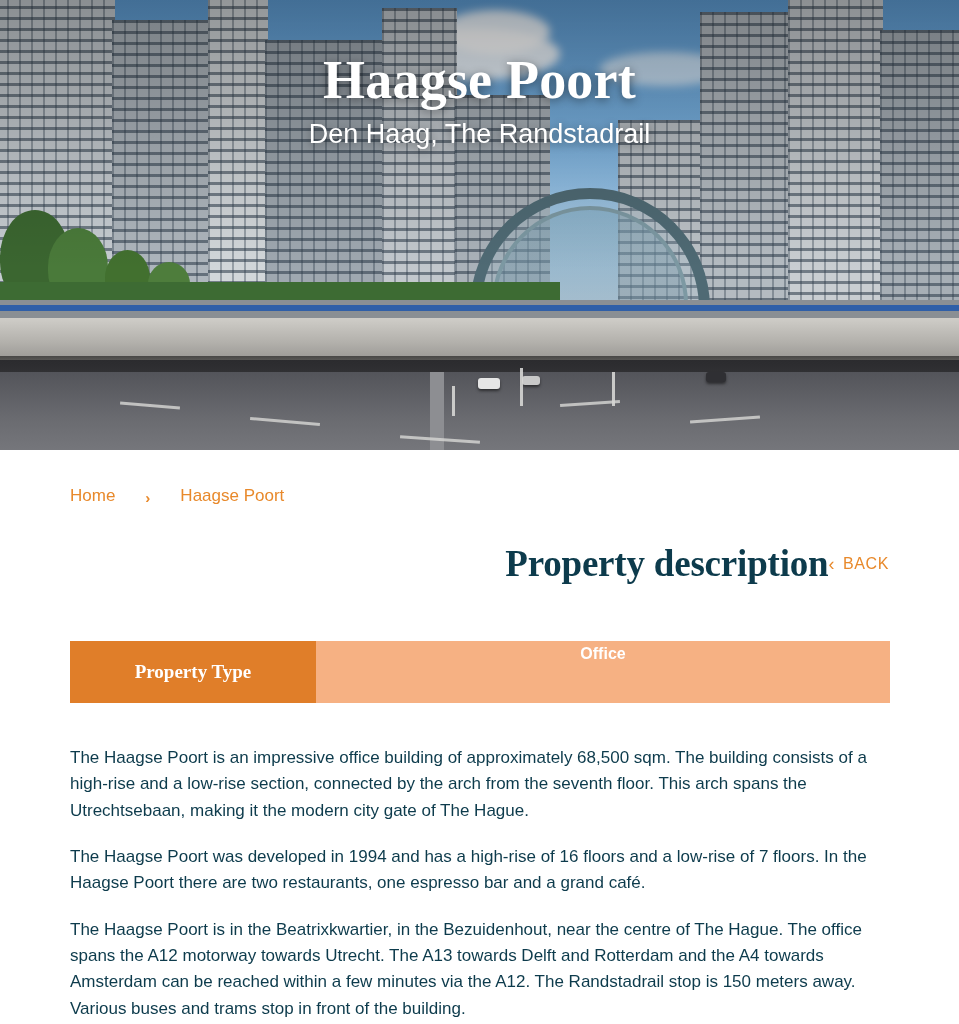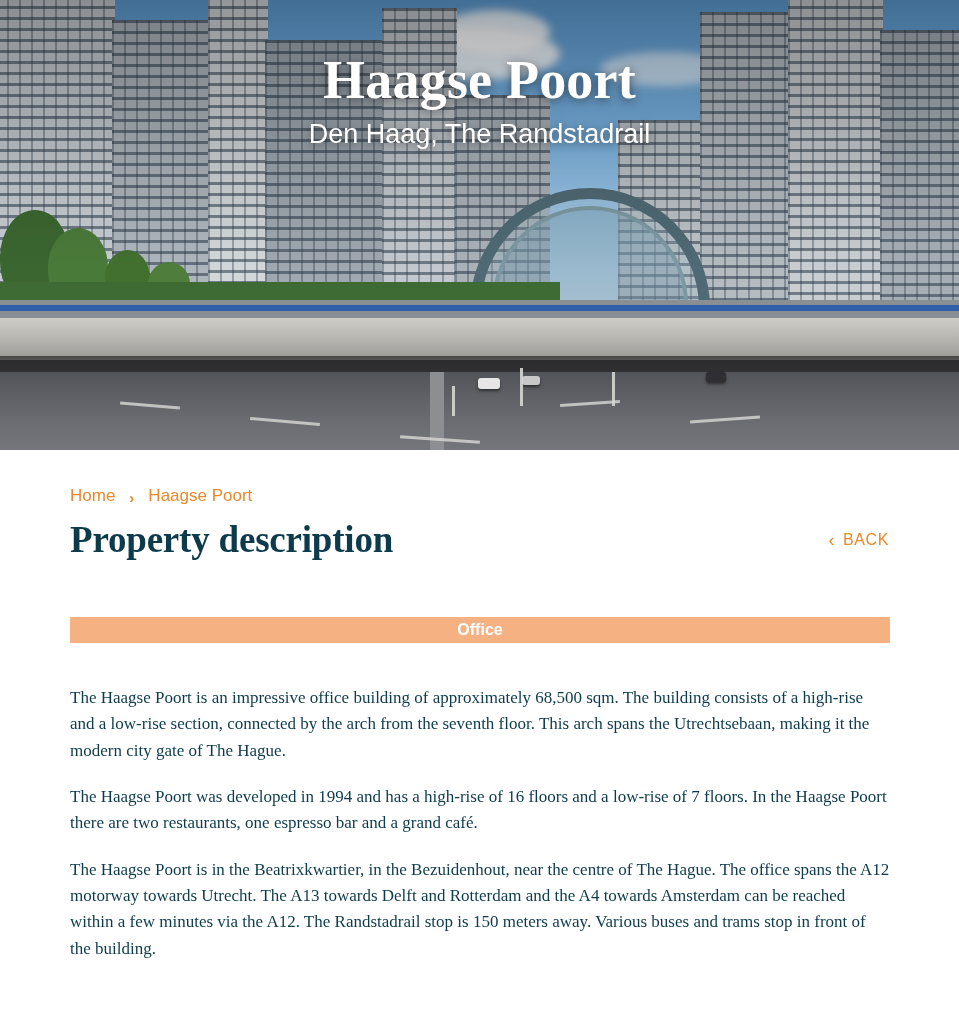--- a/index.html
+++ b/index.html
@@ -198,38 +198,38 @@
   
   .content {
     padding: 0 70px;
   }
   .breadcrumb {
     margin-top: 36px;
     font-size: 17px;
     color: #e8892b;
     display: flex;
     align-items: flex-end;
-    gap: 14px;
+    gap: 30px;
   }
   .breadcrumb a {
     color: #e8892b;
     text-decoration: none;
   }
   .crumb-sep {
     color: #e8892b;
     font-size: 15px;
     font-weight: bold;
   }
   .crumb-current { color: #e8892b; }
 
   .title-row {
-    margin-top: 12px;
+    margin-top: 36px;
     display: flex;
     align-items: center;
-    justify-content: space-between;
+    justify-content: flex-end;
   }
   .page-title {
     font-family: "Liberation Serif", serif;
     font-weight: bold;
     font-size: 37px;
     color: #0d3b4c;
     margin: 0;
     letter-spacing: -0.2px;
   }
   .back-btn {
@@ -272,21 +272,21 @@
     text-align: center;
   }
 
   .body-copy {
     margin-top: 42px;
     width: 820px;
     color: #0d3b4c;
     font-size: 17px;
     line-height: 1.55;
   }
-  .body-copy p { margin: 0 0 20px 0; font-family: Liberation Serif, serif; }
+  .body-copy p { margin: 0 0 20px 0; }
 </style>
 </head>
 <body>
 
 <div class="page">
 
   <div class="hero">
     <div class="hero-photo">
       <div class="sky"></div>
       <div class="cloud c1"></div>
@@ -353,20 +353,21 @@
 
     <div class="title-row">
       <h2 class="page-title">Property description</h2>
       <button class="back-btn">
         <span class="back-chevron">‹</span>
         <span>BACK</span>
       </button>
     </div>
 
     <div class="spec-table">
+      <div class="spec-label">Property Type</div>
       <div class="spec-value">Office</div>
     </div>
 
     <div class="body-copy">
       <p>The Haagse Poort is an impressive office building of approximately 68,500 sqm. The building consists of a high-rise and a low-rise section, connected by the arch from the seventh floor. This arch spans the Utrechtsebaan, making it the modern city gate of The Hague.</p>
       <p>The Haagse Poort was developed in 1994 and has a high-rise of 16 floors and a low-rise of 7 floors. In the Haagse Poort there are two restaurants, one espresso bar and a grand café.</p>
       <p>The Haagse Poort is in the Beatrixkwartier, in the Bezuidenhout, near the centre of The Hague. The office spans the A12 motorway towards Utrecht. The A13 towards Delft and Rotterdam and the A4 towards Amsterdam can be reached within a few minutes via the A12. The Randstadrail stop is 150 meters away. Various buses and trams stop in front of the building.</p>
     </div>
 
   </div>

